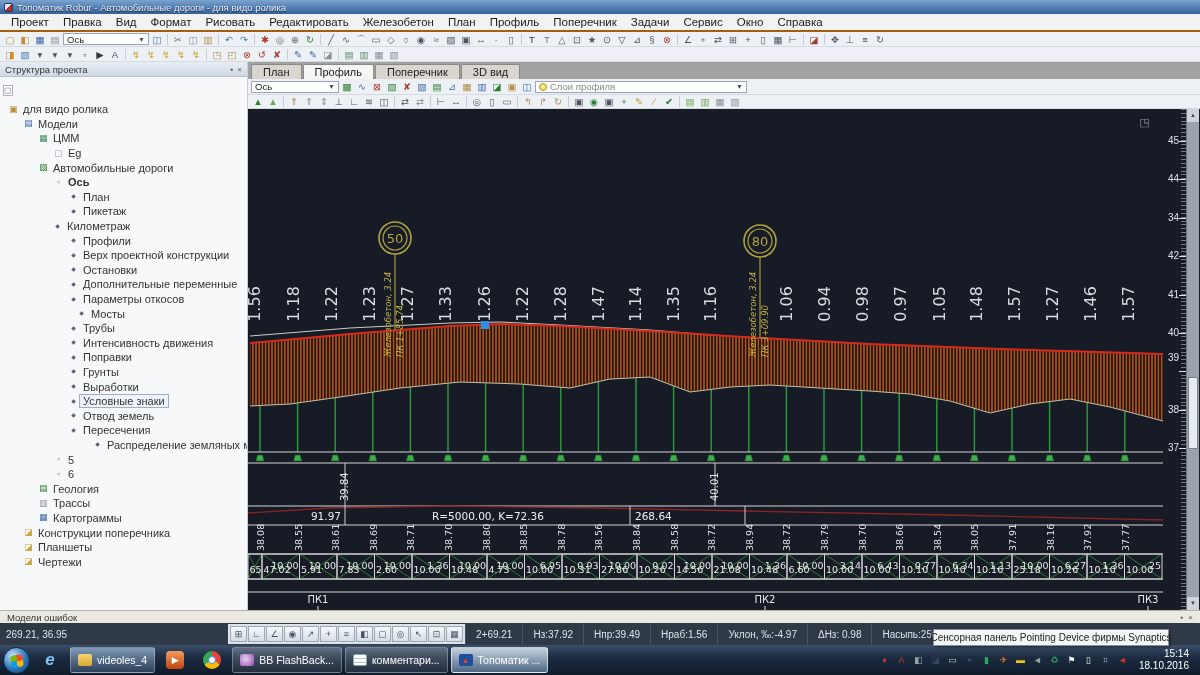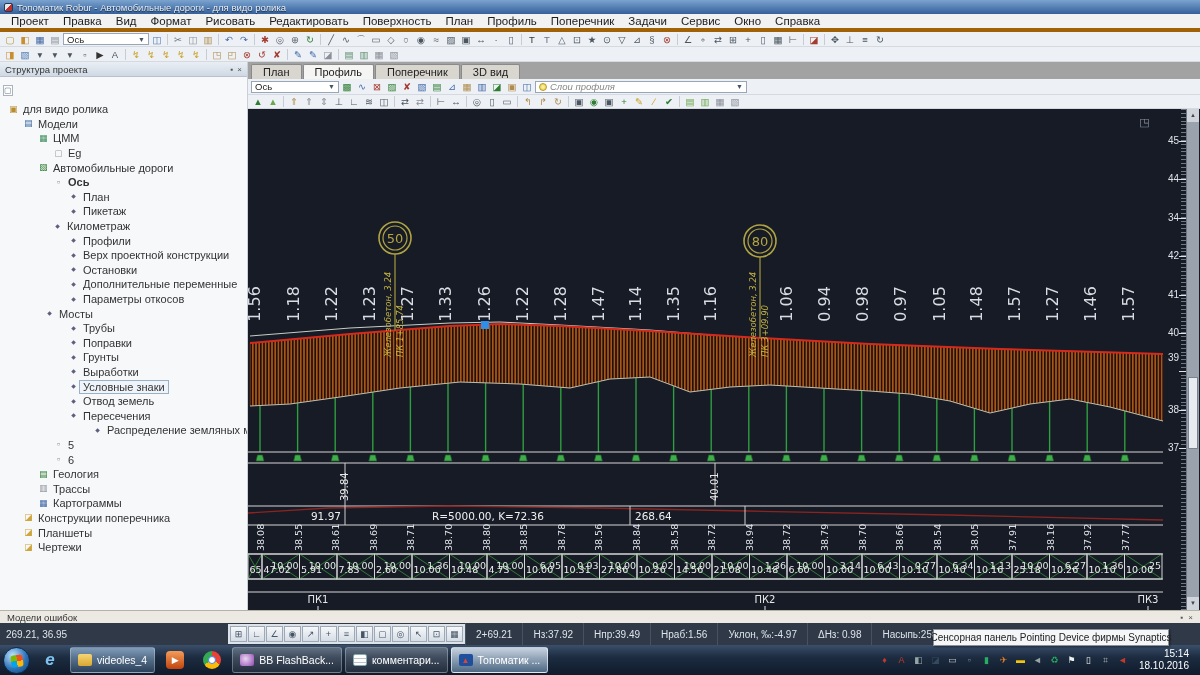--- a/index.html
+++ b/index.html
@@ -1,29 +1,29 @@
 <!DOCTYPE html>
 <html><head>
 <meta charset="utf-8">
 <style>
   *{box-sizing:border-box}
   body{margin:0;font-family:"Liberation Sans",sans-serif;background:#000}
   .screen{position:relative;width:1200px;height:675px;background:#10151f;overflow:hidden}
   .titlebar{height:14px;background:linear-gradient(#7aa3cf,#35609a);display:flex;align-items:center;padding:0 4px;gap:4px}
   .app-ico{width:9px;height:9px;background:linear-gradient(135deg,#e8e8e8 50%,#c03028 50%);border:1px solid #1d3a60;border-radius:2px;flex:none}
   .title-text{font-size:9.5px;color:#eaf1fa;text-shadow:0 1px 1px #123;white-space:nowrap}
-  .menubar{height:18px;background:#f2f2f2;border-bottom:4px solid #a16207;display:flex;align-items:center;padding-left:4px}
+  .menubar{height:18px;background:#f2f2f2;border-bottom:2px solid #a16207;display:flex;align-items:center;padding-left:4px}
   .mi{font-size:11.5px;color:#1c1c1c;padding:0 7px;white-space:nowrap}
   .tbar{background:#edf0f4;border-bottom:1px solid #d5dae0;display:flex;align-items:center;padding:0 3px;gap:1px}
   .tb1{height:15px}.tb2{height:15px}
   .tbi{width:14px;height:13px;font-size:9.5px;line-height:13px;text-align:center;display:inline-block;flex:none;cursor:default}
   .tsep{width:1px;height:11px;background:#c6ccd4;margin:0 2px;flex:none}
   .combo{background:#fff;border:1px solid #9aa6b5;height:12px;display:flex;align-items:center;font-size:9.5px;padding:0 3px;color:#222;flex:none}
   .combo .arr{margin-left:auto;font-size:7px;color:#456;padding-left:4px}
-  .combo.layers .val{font-style:italic;color:#888}
+  .combo.layers .val{color:#888}
   .bulb{width:8px;height:8px;border-radius:50%;background:radial-gradient(#fff7ae,#e7c93e);border:1px solid #b89a2a;margin-right:3px;flex:none}
   .main{display:flex;height:548px}
   .sidebar{width:248px;background:#f6f8fa;border-right:1px solid #c9cfd6;display:flex;flex-direction:column;flex:none}
   .side-head{height:15px;background:linear-gradient(#e9eef4,#cfd9e4);border-bottom:1px solid #b9c2cc;display:flex;align-items:center;padding:0 5px;font-size:9.5px;color:#333}
   .side-btns{margin-left:auto;display:flex;gap:4px;font-size:8px;color:#555}
   .side-filter{padding:2px 3px}
   .filter-btn{width:16px;height:13px;border:1px solid #aab4c0;background:#fff;font-size:8px;color:#678;text-align:center;line-height:12px}
   .tree{flex:1;overflow:hidden;padding-top:3px}
   .trow{display:flex;align-items:center;height:14.6px;font-size:11px;color:#333;white-space:nowrap}
   .trow .ti{width:11px;height:11px;font-size:9px;line-height:11px;text-align:center;margin-right:4px;flex:none}
@@ -78,21 +78,21 @@
     <span class="title-text">Топоматик Robur - Автомобильные дороги - для видо ролика</span>
   </div>
 
   <div class="menubar" id="menubar">
       <span class="mi">Проект</span>
       <span class="mi">Правка</span>
       <span class="mi">Вид</span>
       <span class="mi">Формат</span>
       <span class="mi">Рисовать</span>
       <span class="mi">Редактировать</span>
-      <span class="mi">Поверхность</span>
+      <span class="mi">Железобетон</span>
       <span class="mi">План</span>
       <span class="mi">Профиль</span>
       <span class="mi">Поперечник</span>
       <span class="mi">Задачи</span>
       <span class="mi">Сервис</span>
       <span class="mi">Окно</span>
       <span class="mi">Справка</span>
     </div>
 
   <div class="tbar tb1">
@@ -257,27 +257,31 @@
             <span class="lbl">Остановки</span>
           </div>
           <div class="trow" style="padding-left:68px">
             <span class="ti" style="color:#5f5f7d;font-size:6px">◆</span>
             <span class="lbl">Дополнительные переменные</span>
           </div>
           <div class="trow" style="padding-left:68px">
             <span class="ti" style="color:#5f5f7d;font-size:6px">◆</span>
             <span class="lbl">Параметры откосов</span>
           </div>
-          <div class="trow" style="padding-left:44px">
+          <div class="trow" style="padding-left:76px">
             <span class="ti" style="color:#5f5f7d;font-size:6px">◆</span>
             <span class="lbl">Мосты</span>
           </div>
           <div class="trow" style="padding-left:68px">
             <span class="ti" style="color:#5f5f7d;font-size:6px">◆</span>
             <span class="lbl">Трубы</span>
+          </div>
+          <div class="trow" style="padding-left:68px">
+            <span class="ti" style="color:#5f5f7d;font-size:6px">◆</span>
+            <span class="lbl">Интенсивность движения</span>
           </div>
           <div class="trow" style="padding-left:68px">
             <span class="ti" style="color:#5f5f7d;font-size:6px">◆</span>
             <span class="lbl">Поправки</span>
           </div>
           <div class="trow" style="padding-left:68px">
             <span class="ti" style="color:#5f5f7d;font-size:6px">◆</span>
             <span class="lbl">Грунты</span>
           </div>
           <div class="trow" style="padding-left:68px">

